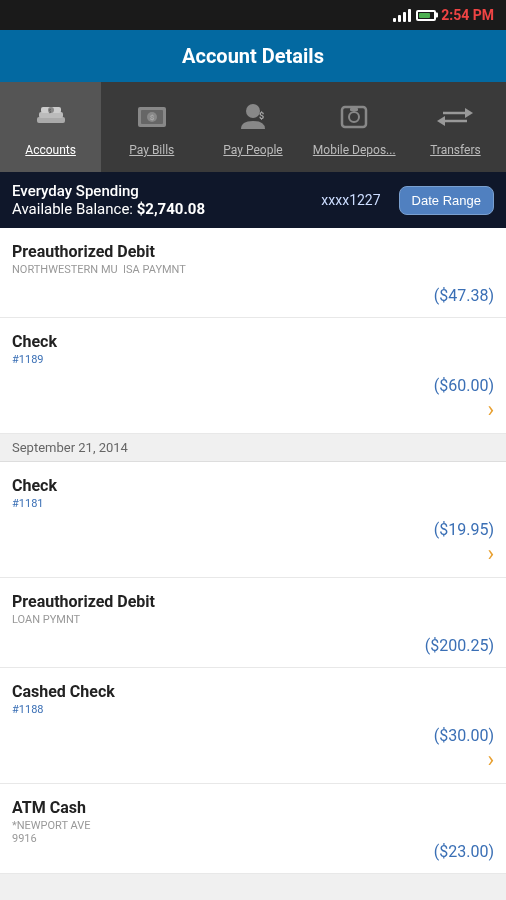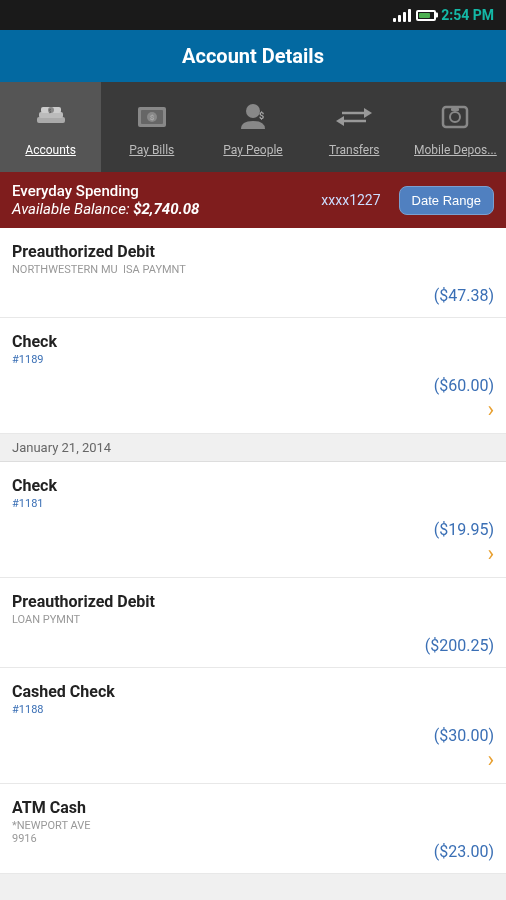--- a/index.html
+++ b/index.html
@@ -62,21 +62,21 @@
       background: white;
       border-radius: 0 1px 1px 0;
     }
     .battery-fill {
       width: 80%;
       height: 100%;
       background: #4caf50;
       border-radius: 1px;
     }
     .status-time {
-      color: #14b8a6;
+      color: #ef4444;
       font-size: 14px;
       font-weight: bold;
     }
 
     
     .header {
       background: #0369a1;
       height: 52px;
       display: flex;
       align-items: center;
@@ -123,36 +123,35 @@
       text-align: right;
       white-space: nowrap;
       text-decoration: underline;
     }
     .nav-tab.active .nav-tab-label {
       color: white;
     }
 
     
     .account-summary {
-      background: #7f1d1d;
+      background: #0f172a;
       padding: 10px 12px;
       display: flex;
       align-items: center;
       justify-content: space-between;
     }
     .account-info {}
     .account-name {
       color: white;
       font-size: 15px;
       font-weight: 500;
     }
     .account-balance {
       color: white;
       font-size: 15px;
-      font-style: italic;
     }
     .account-balance-amount {
       font-weight: bold;
     }
     .account-number {
       color: #ccddff;
       font-size: 14px;
       margin-right: 18px;
     }
     .date-range-btn {
@@ -285,38 +284,38 @@
         <path d="M8 32 Q8 24 20 24 Q32 24 32 32" fill="#888"></path>
         <text x="26" y="22" font-size="9" fill="#aaa" font-weight="bold">$</text>
       </svg>
     </div>
     <span class="nav-tab-label">Pay People</span>
   </div>
 
   <div class="nav-tab">
     <div class="nav-tab-icon">
       <svg width="40" height="40" viewBox="0 0 40 40">
+        <rect x="8" y="10" width="24" height="20" rx="3" fill="none" stroke="#888" stroke-width="2.5"></rect>
+        <circle cx="20" cy="20" r="5" fill="none" stroke="#888" stroke-width="2"></circle>
+        <rect x="16" y="11" width="8" height="3" rx="1" fill="#888"></rect>
+      </svg>
+    </div>
+    <span class="nav-tab-label">Mobile Depos...</span>
+  </div>
+
+  <div class="nav-tab">
+    <div class="nav-tab-icon">
+      <svg width="40" height="40" viewBox="0 0 40 40">
         <path d="M8 16 L32 16" stroke="#999" stroke-width="2.5" fill="none"></path>
         <polygon points="30,11 38,16 30,21" fill="#999"></polygon>
         <path d="M32 24 L8 24" stroke="#999" stroke-width="2.5" fill="none"></path>
         <polygon points="10,19 2,24 10,29" fill="#999"></polygon>
       </svg>
     </div>
     <span class="nav-tab-label">Transfers</span>
-  </div>
-
-  <div class="nav-tab">
-    <div class="nav-tab-icon">
-      <svg width="40" height="40" viewBox="0 0 40 40">
-        <rect x="8" y="10" width="24" height="20" rx="3" fill="none" stroke="#888" stroke-width="2.5"></rect>
-        <circle cx="20" cy="20" r="5" fill="none" stroke="#888" stroke-width="2"></circle>
-        <rect x="16" y="11" width="8" height="3" rx="1" fill="#888"></rect>
-      </svg>
-    </div>
-    <span class="nav-tab-label">Mobile Depos...</span>
   </div>
 
 </div>
 
 <div class="account-summary">
   <div class="account-info">
     <div class="account-name">Everyday Spending</div>
     <div class="account-balance">
       <span>Available Balance:</span>
       <span class="account-balance-amount">$2,740.08</span>
@@ -344,21 +343,21 @@
     <div class="transaction-left">
       <div class="transaction-name">Check</div>
       <div class="transaction-sub link">#1189</div>
     </div>
     <div class="transaction-right">
       <span class="transaction-amount">($60.00)</span>
       <span class="chevron-right">›</span>
     </div>
   </div>
 
-  <div class="date-separator">January 21, 2014</div>
+  <div class="date-separator">September 21, 2014</div>
 
   <div class="transaction-item">
     <div class="transaction-left">
       <div class="transaction-name">Check</div>
       <div class="transaction-sub link">#1181</div>
     </div>
     <div class="transaction-right">
       <span class="transaction-amount">($19.95)</span>
       <span class="chevron-right">›</span>
     </div>

